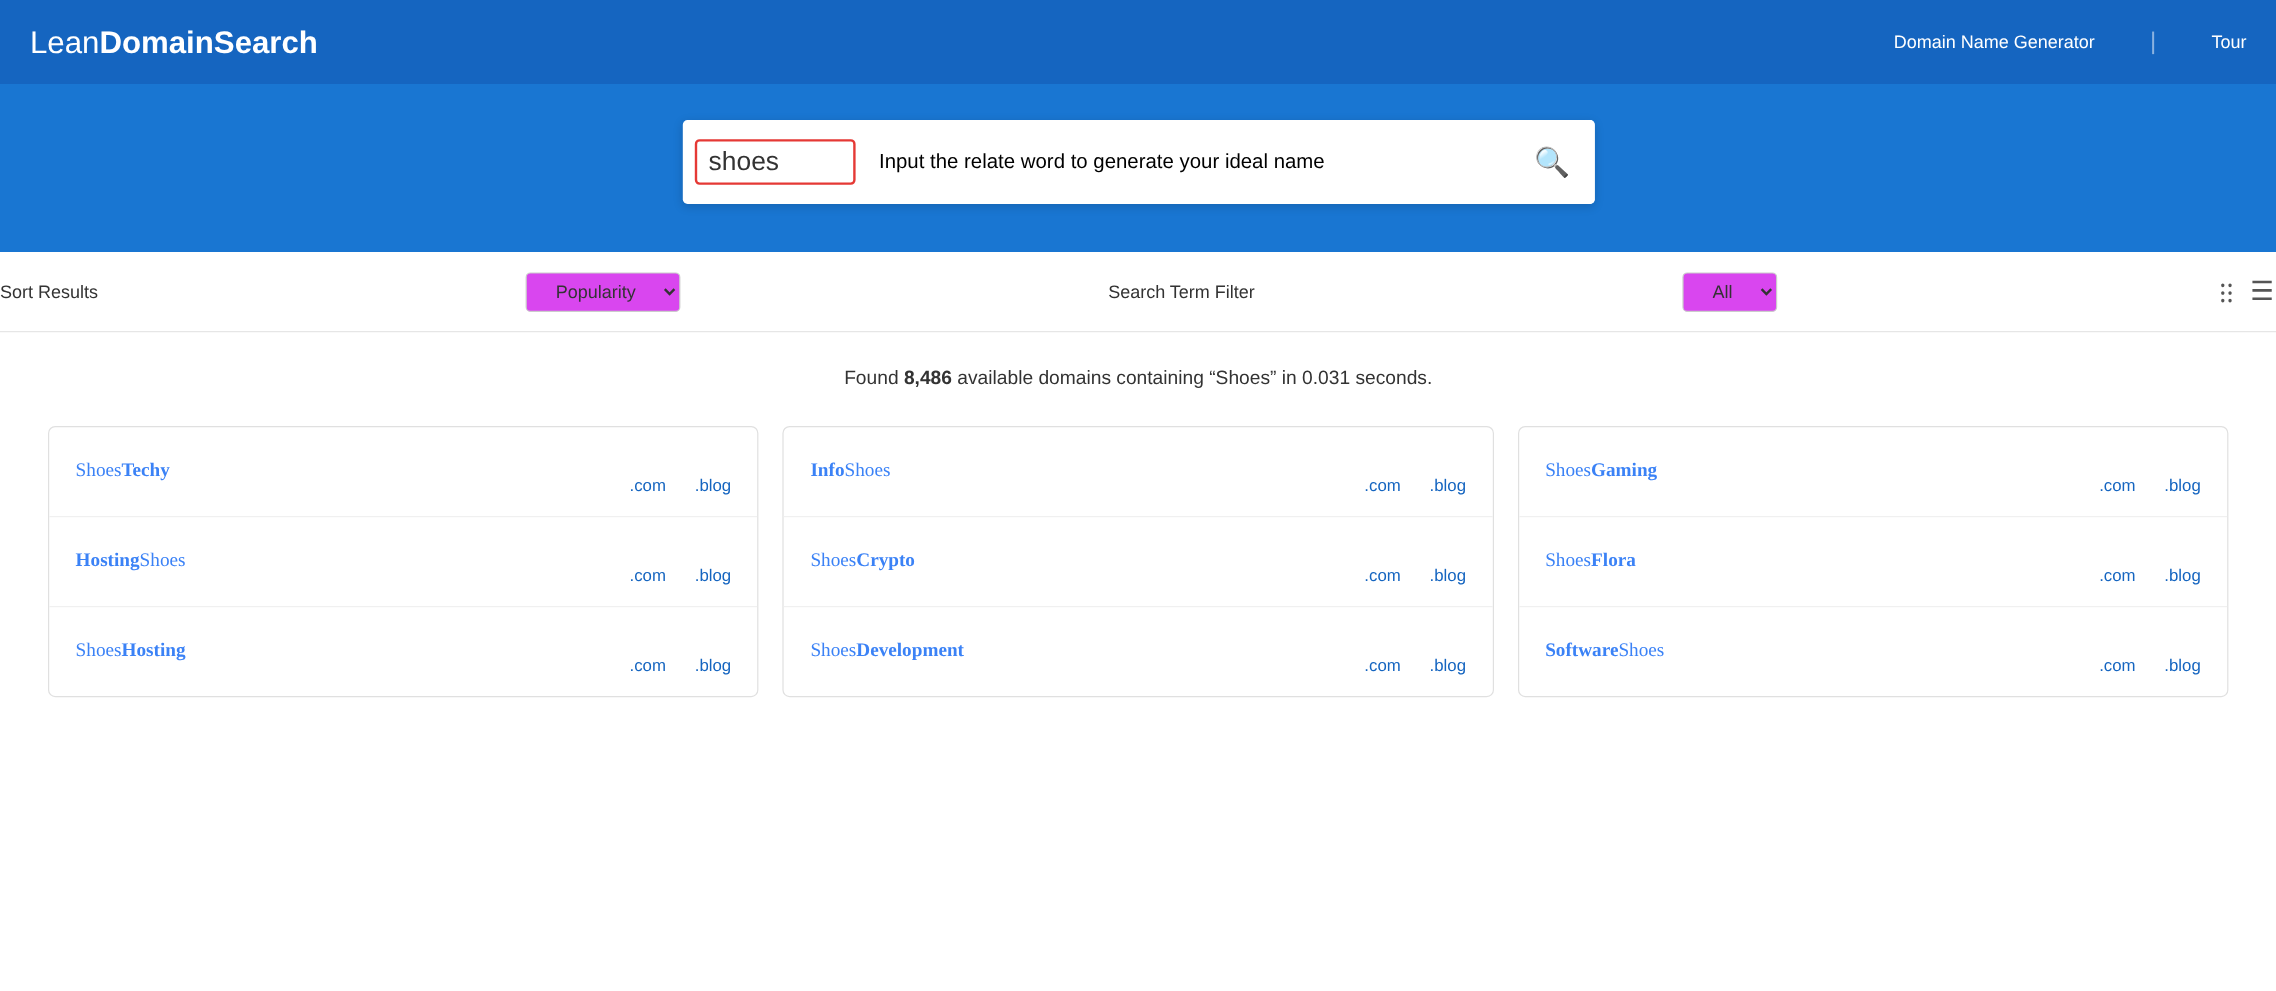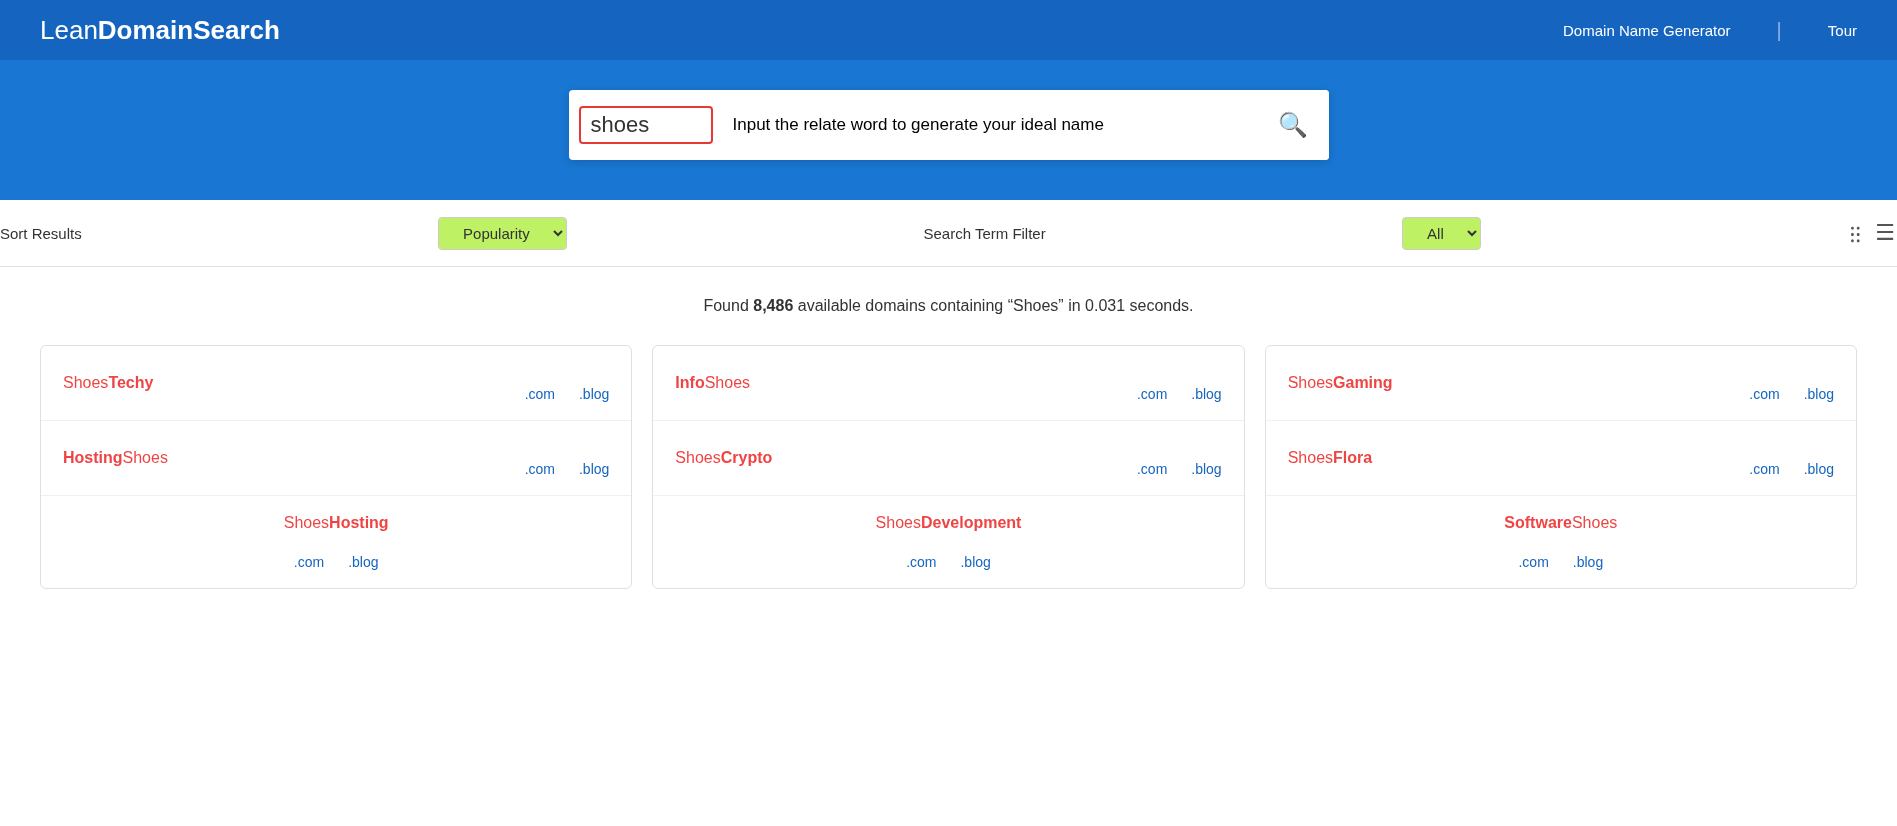--- a/index.html
+++ b/index.html
@@ -1,22 +1,22 @@
 <!DOCTYPE html>
 <html><head>
   <meta charset="utf-8">
   <style>
     * { box-sizing: border-box; margin: 0; padding: 0; }
     body { font-family: Arial, sans-serif; background: #f5f5f5; }
 
     
     .header {
       background: #1565c0;
-      padding: 0 40px;
-      height: 60px;
+      padding: 0 25px;
+      height: 70px;
       display: flex;
       align-items: center;
       justify-content: space-between;
     }
     .logo {
       color: white;
       font-size: 26px;
       font-weight: 400;
     }
     .logo strong { font-weight: 900; }
@@ -99,21 +99,21 @@
     .controls-label {
       font-size: 15px;
       color: #333;
     }
     .controls-select {
       border: 1px solid #ccc;
       border-radius: 4px;
       padding: 6px 20px;
       font-size: 15px;
       color: #333;
-      background: #bef264;
+      background: #d946ef;
       cursor: pointer;
     }
     .view-icons {
       display: flex;
       gap: 10px;
       margin-left: 10px;
     }
     .view-icon-btn {
       background: none;
       border: none;
@@ -150,24 +150,25 @@
       overflow: hidden;
     }
     .domain-row {
       display: flex;
       align-items: center;
       justify-content: space-between;
       padding: 18px 22px;
       border-bottom: 1px solid #f0f0f0;
       min-height: 65px;
     }
-    .domain-row:last-child { border-bottom: none; flex-direction: column; }
+    .domain-row:last-child { border-bottom: none; }
     .domain-name {
       font-size: 16px;
-      color: #ef4444;
+      color: #3b82f6;
+      font-family: Liberation Serif, serif;
     }
     .domain-links {
       display: flex;
       gap: 24px;
       margin-top: 22px;
     }
     .domain-link {
       color: #1565c0;
       font-size: 14px;
       text-decoration: none;

